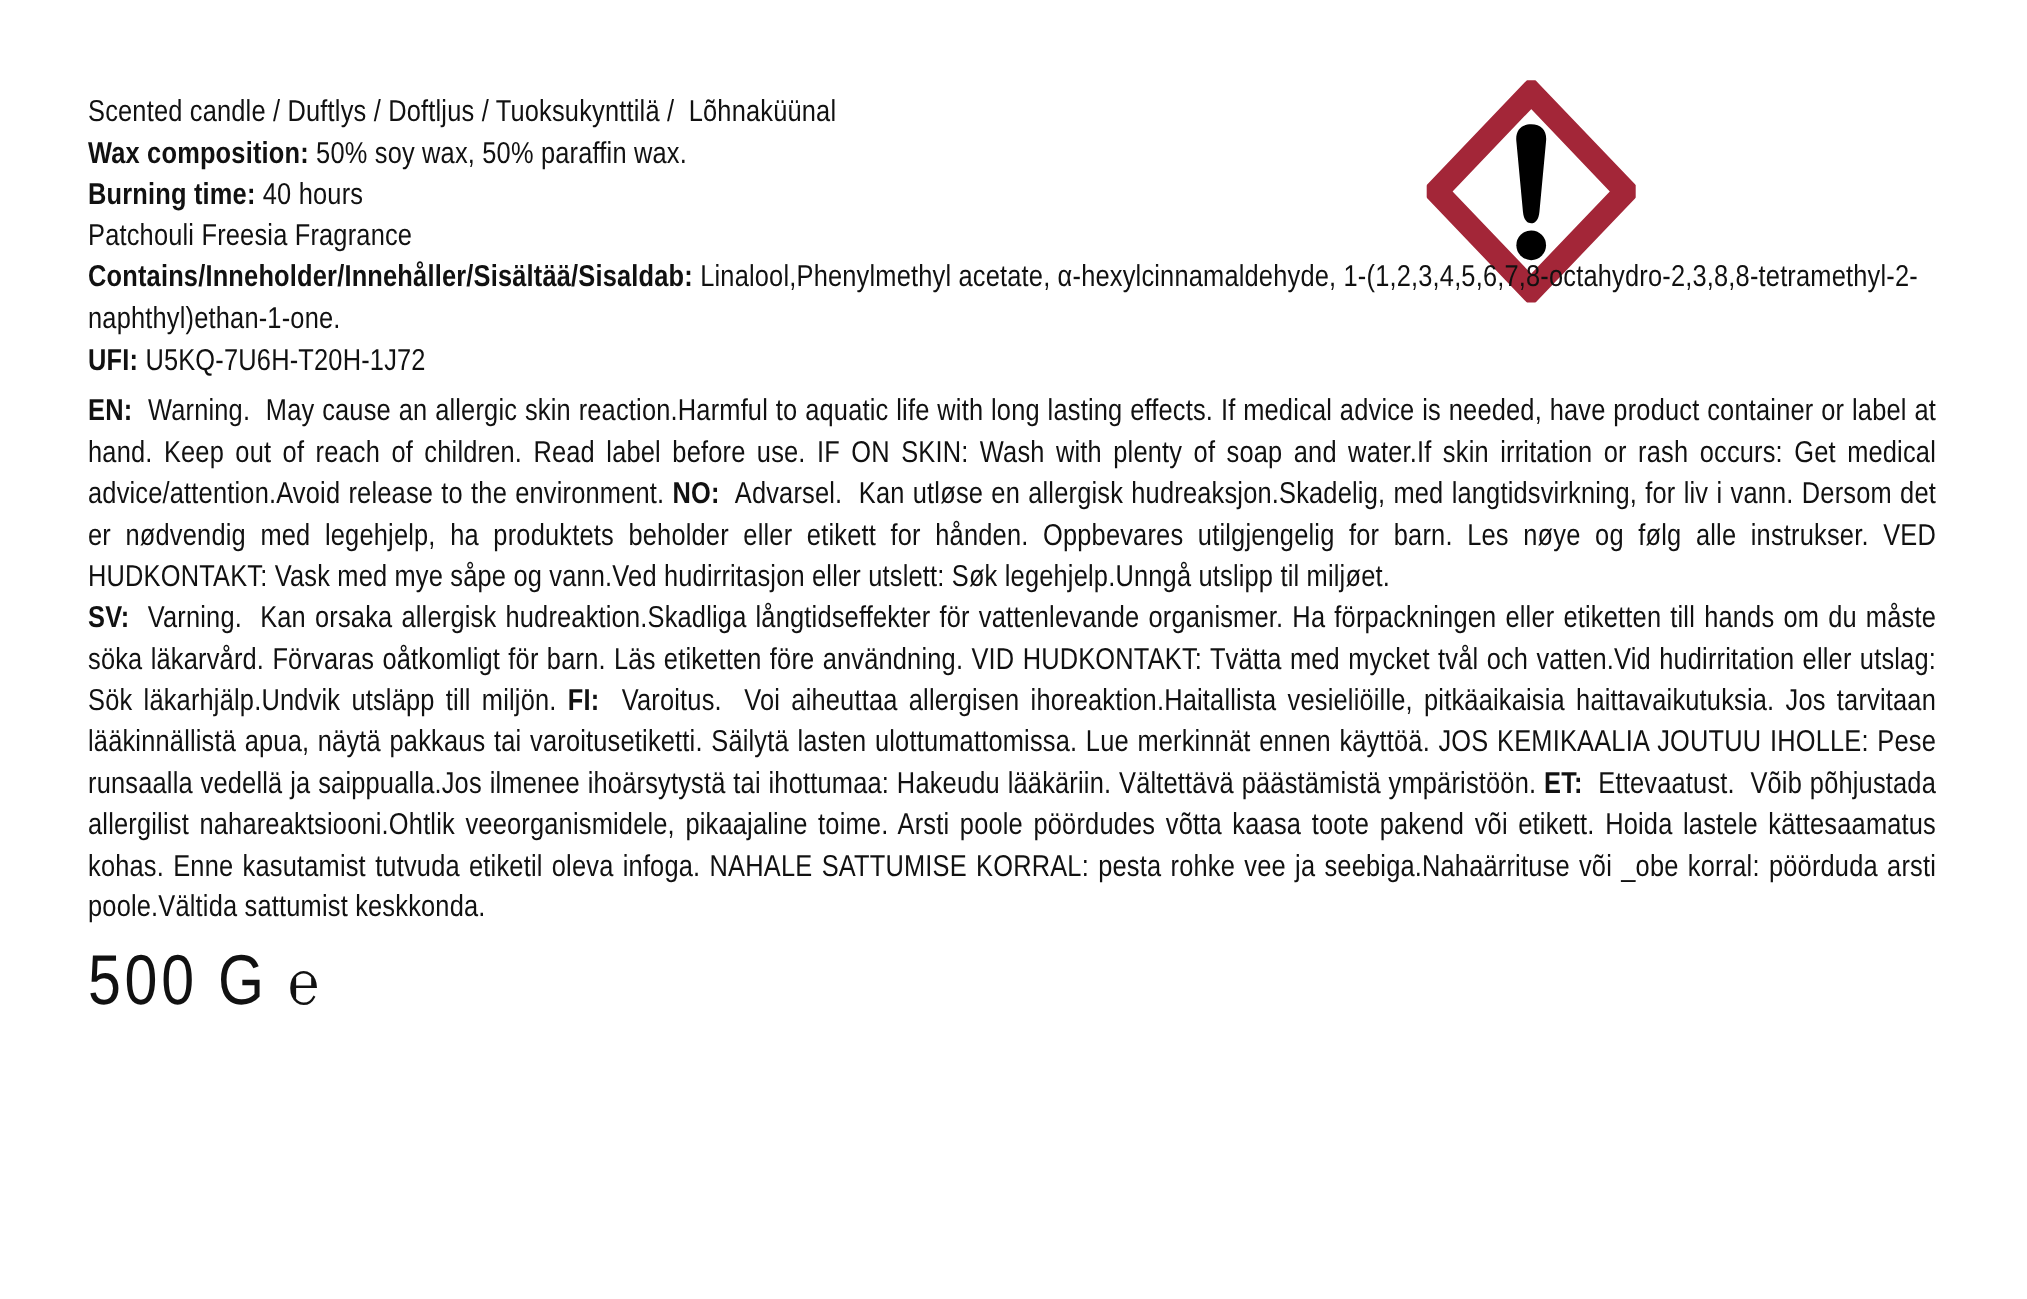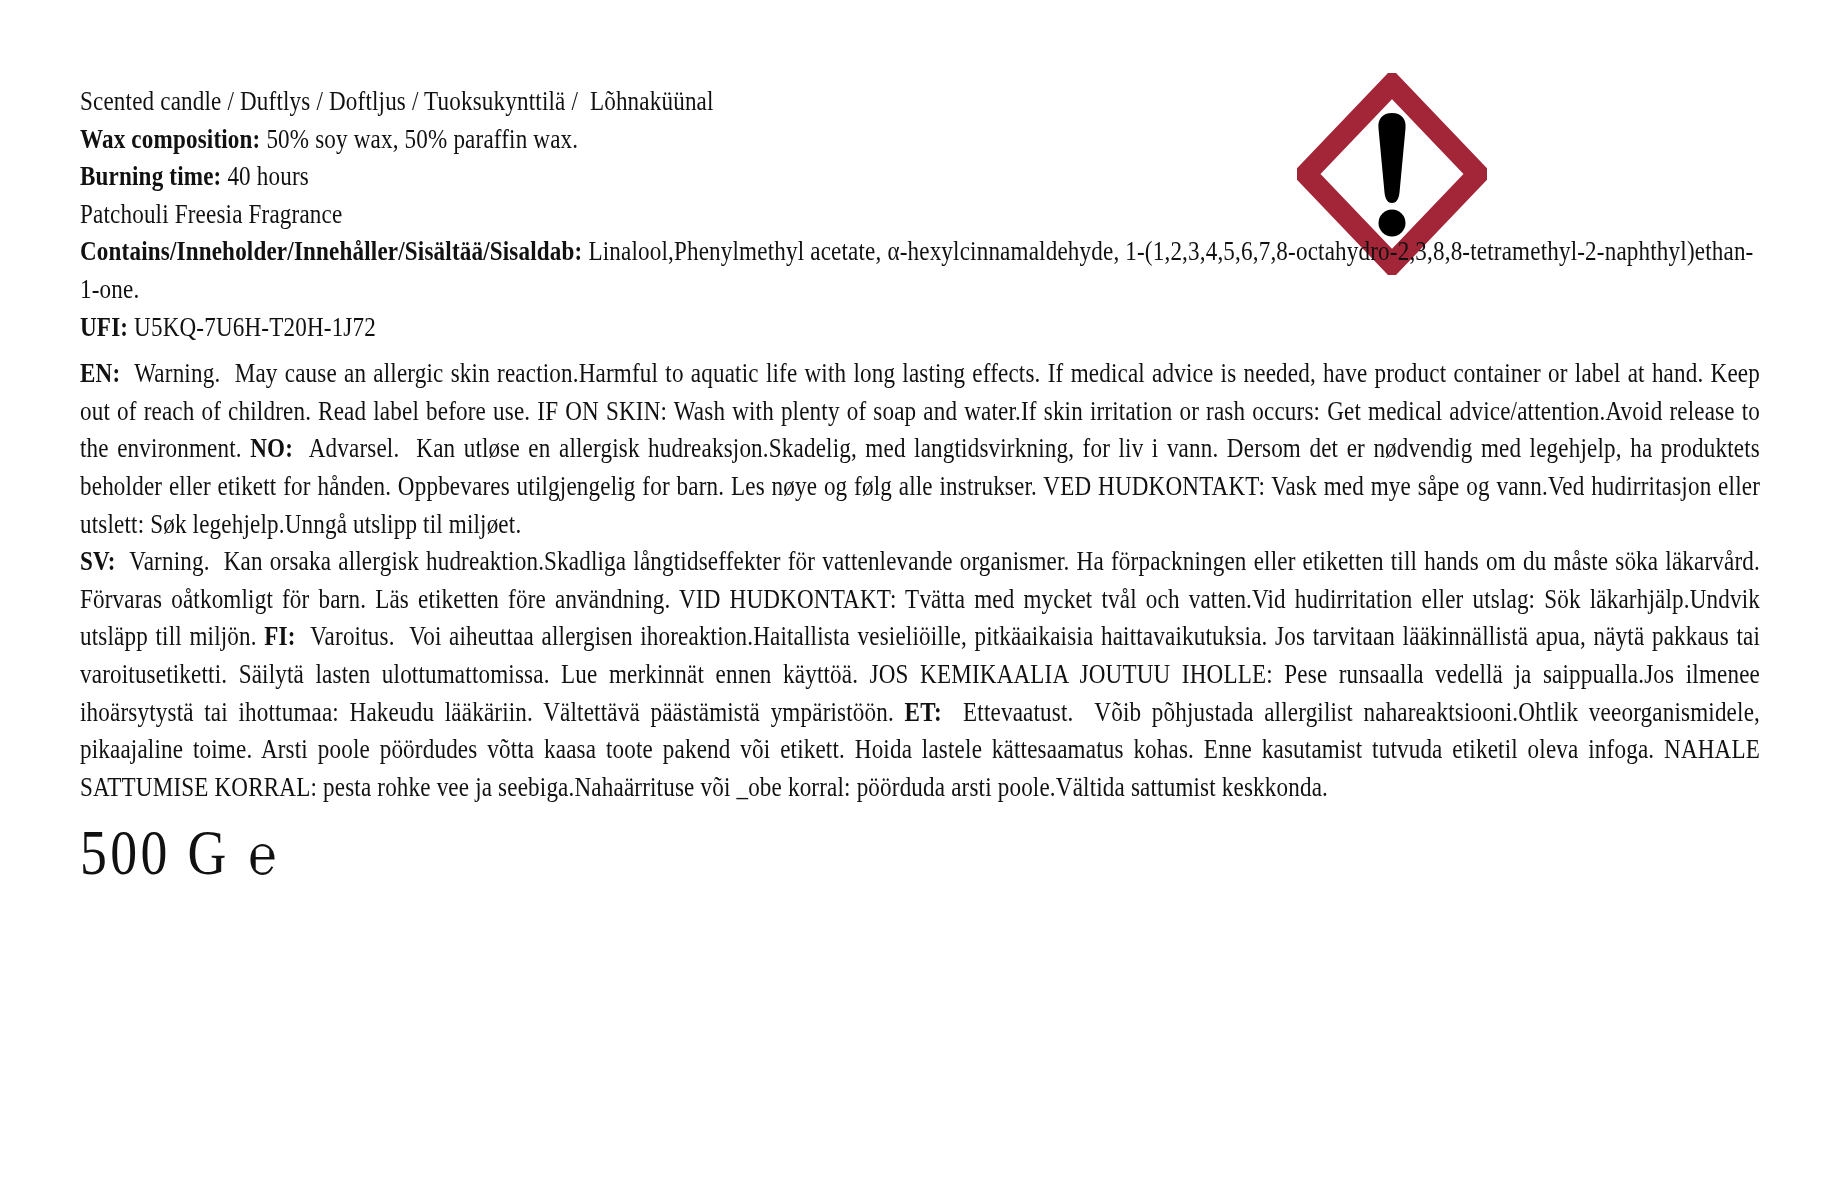--- a/index.html
+++ b/index.html
@@ -3,21 +3,21 @@
 <meta charset="utf-8">
 <title>Scented Candle Safety Label</title>
 <style>
   html, body { margin: 0; padding: 0; background: #ffffff; }
   .page {
     position: relative;
     width: 1843px;
     height: 1181px;
     background: #ffffff;
     overflow: hidden;
-    font-family: Liberation Serif, serif;
+    font-family: Liberation Sans, sans-serif;
     color: #111111;
   }
   .content {
     position: absolute;
     left: 80px;
     top: 82px;
   }
   .inner {
     width: 2000px;               
     transform: scaleX(0.84);     

